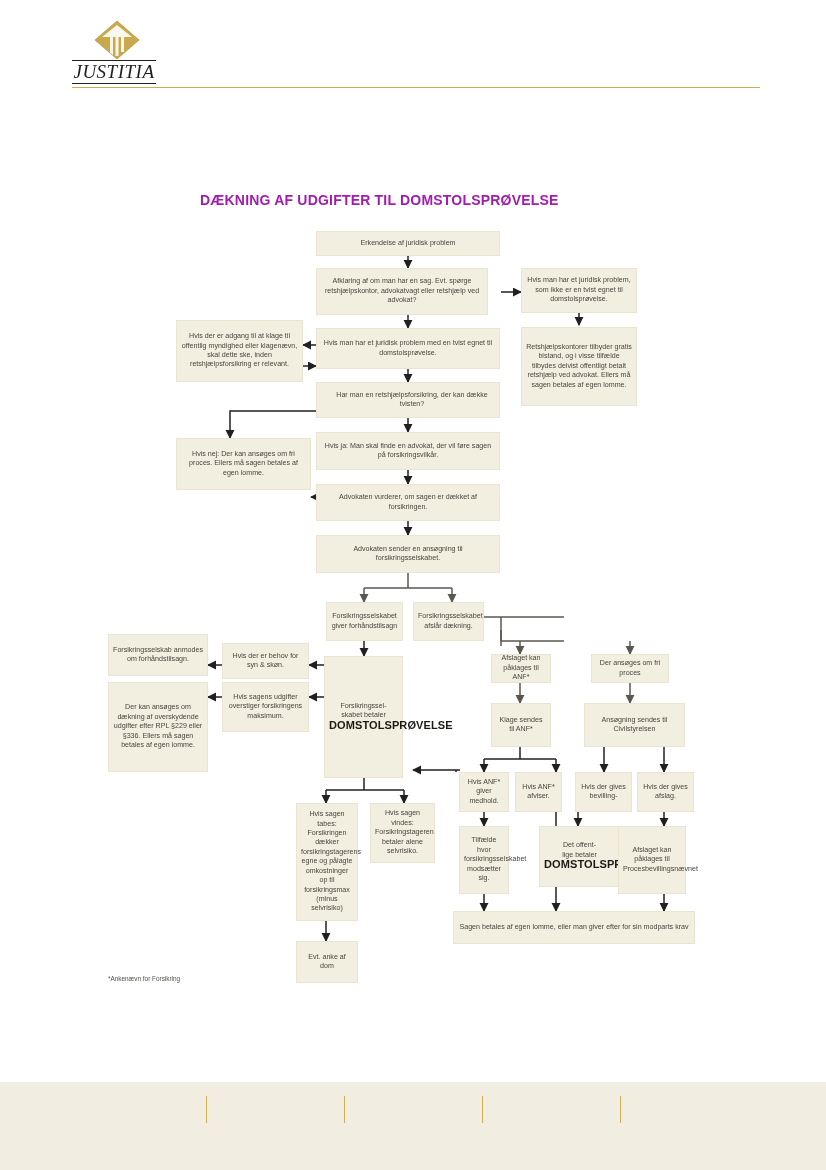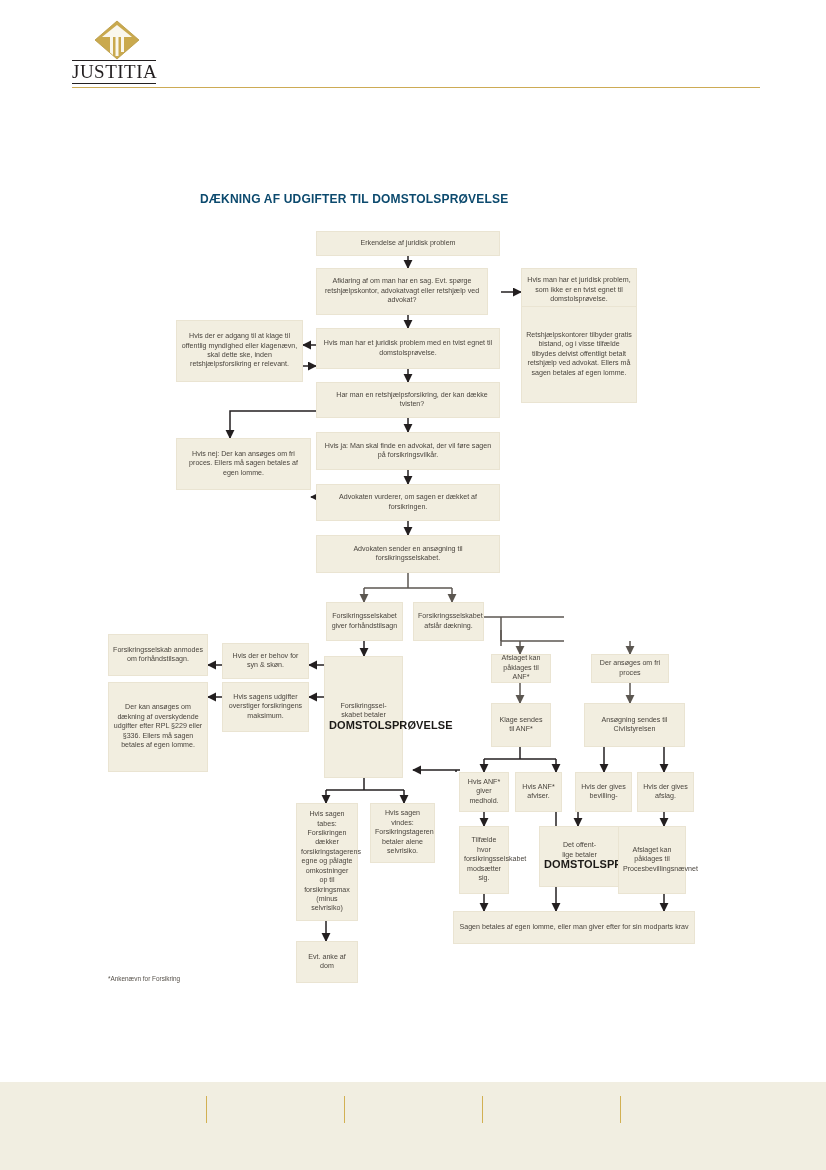--- a/index.html
+++ b/index.html
@@ -6,38 +6,38 @@
   body{
     width:826px;height:1170px;
     background:#ffffff;
     font-family:"Liberation Serif", serif;
     position:relative;
     overflow:hidden;
   }
   #page{position:absolute;left:0;top:0;width:826px;height:1170px;}
 
   
-  .logo-wrap{position:absolute;left:72px;top:20px;width:120px;height:58px;}
+  .logo-wrap{position:absolute;left:72px;top:20px;width:120px;height:58px;font-style:italic;}
   .logo-mark{position:absolute;left:22px;top:0;width:46px;height:40px;}
   .logo-word{
     position:absolute;left:0;top:40px;width:84px;
     font-family:"Liberation Serif", serif;
     font-size:19px;letter-spacing:0.5px;color:#231f20;
     text-align:center;line-height:20px;
     border-top:1.4px solid #231f20;border-bottom:1.4px solid #231f20;
     padding:1px 0 1px 0;
   }
   .gold-rule{position:absolute;left:72px;top:87px;width:688px;height:1.4px;background:#cdab55;}
 
   
   .chart-title{
     position:absolute;left:200px;top:192px;
     font-family:"Liberation Sans", sans-serif;
-    font-weight:bold;font-size:12px;letter-spacing:0.2px;
-    color:#0c4a6e;white-space:nowrap;
+    font-weight:bold;font-size:14px;letter-spacing:0.2px;
+    color:#a21caf;white-space:nowrap;
   }
 
   
   #flow{position:absolute;left:0;top:0;width:826px;height:1060px;}
 
   .node{
     position:absolute;
     background:#f2eee0;
     color:#4a453e;
     font-family:"Liberation Sans", sans-serif;
@@ -193,21 +193,21 @@
     </div>
 
     <div class="node" style="left:521px;top:268px;width:116px;height:45px;">
       <span>Hvis man har et juridisk problem, som ikke er en tvist egnet til domstolsprøvelse.</span>
     </div>
 
     <div class="node" style="left:316px;top:328px;width:184px;height:41px;">
       <span>Hvis man har et juridisk problem med en tvist egnet til domstolsprøvelse.</span>
     </div>
 
-    <div class="node" style="left:521px;top:306px;width:116px;height:97px;">
+    <div class="node" style="left:521px;top:327px;width:116px;height:79px;">
       <span>Retshjælpskontorer tilbyder gratis bistand, og i visse tilfælde tilbydes delvist offentligt betalt retshjælp ved advokat. Ellers må sagen betales af egen lomme.</span>
     </div>
 
     <div class="node" style="left:176px;top:320px;width:127px;height:62px;">
       <span>Hvis der er adgang til at klage til offentlig myndighed eller klagenævn, skal dette ske, inden retshjælpsforsikring er relevant.</span>
     </div>
 
     <div class="node" style="left:316px;top:382px;width:184px;height:36px;padding-left:12px;">
       <span>Har man en retshjælpsforsikring, der kan dække tvisten?</span>
     </div>

